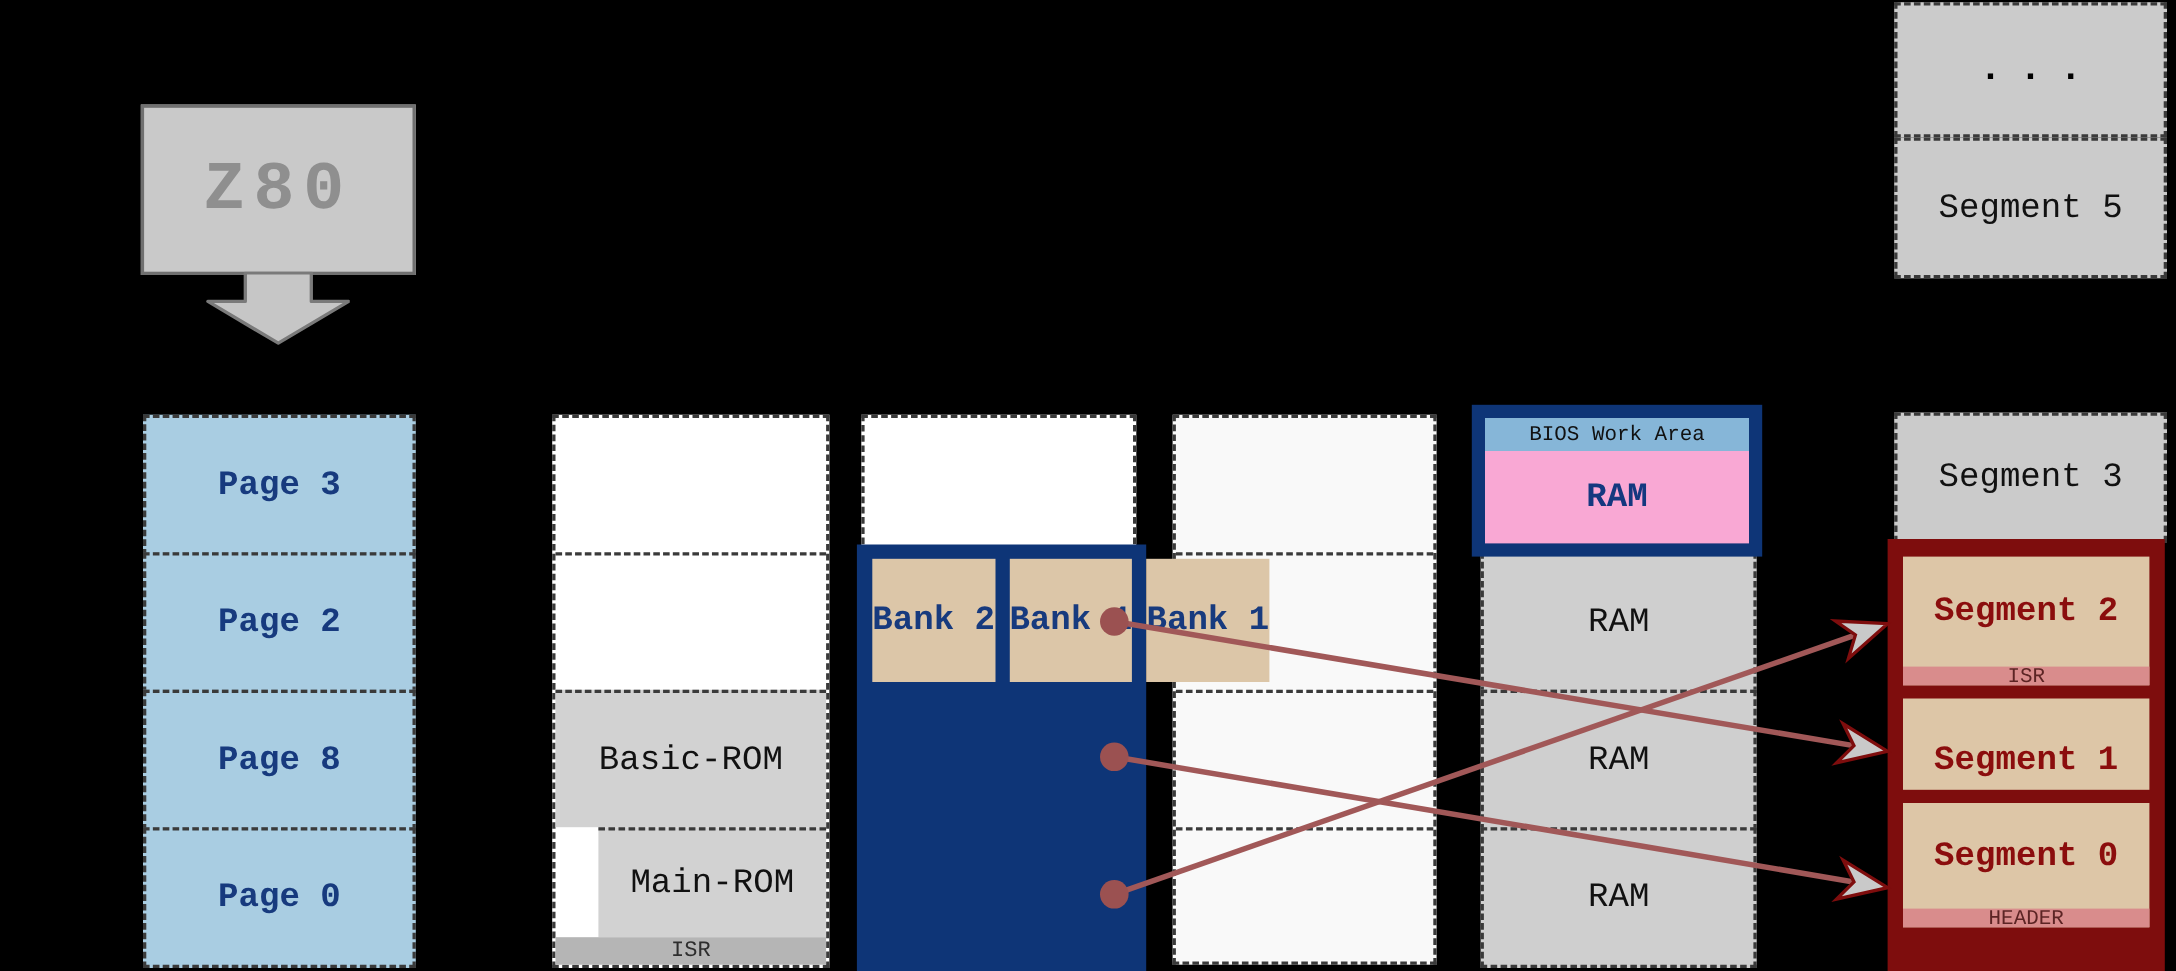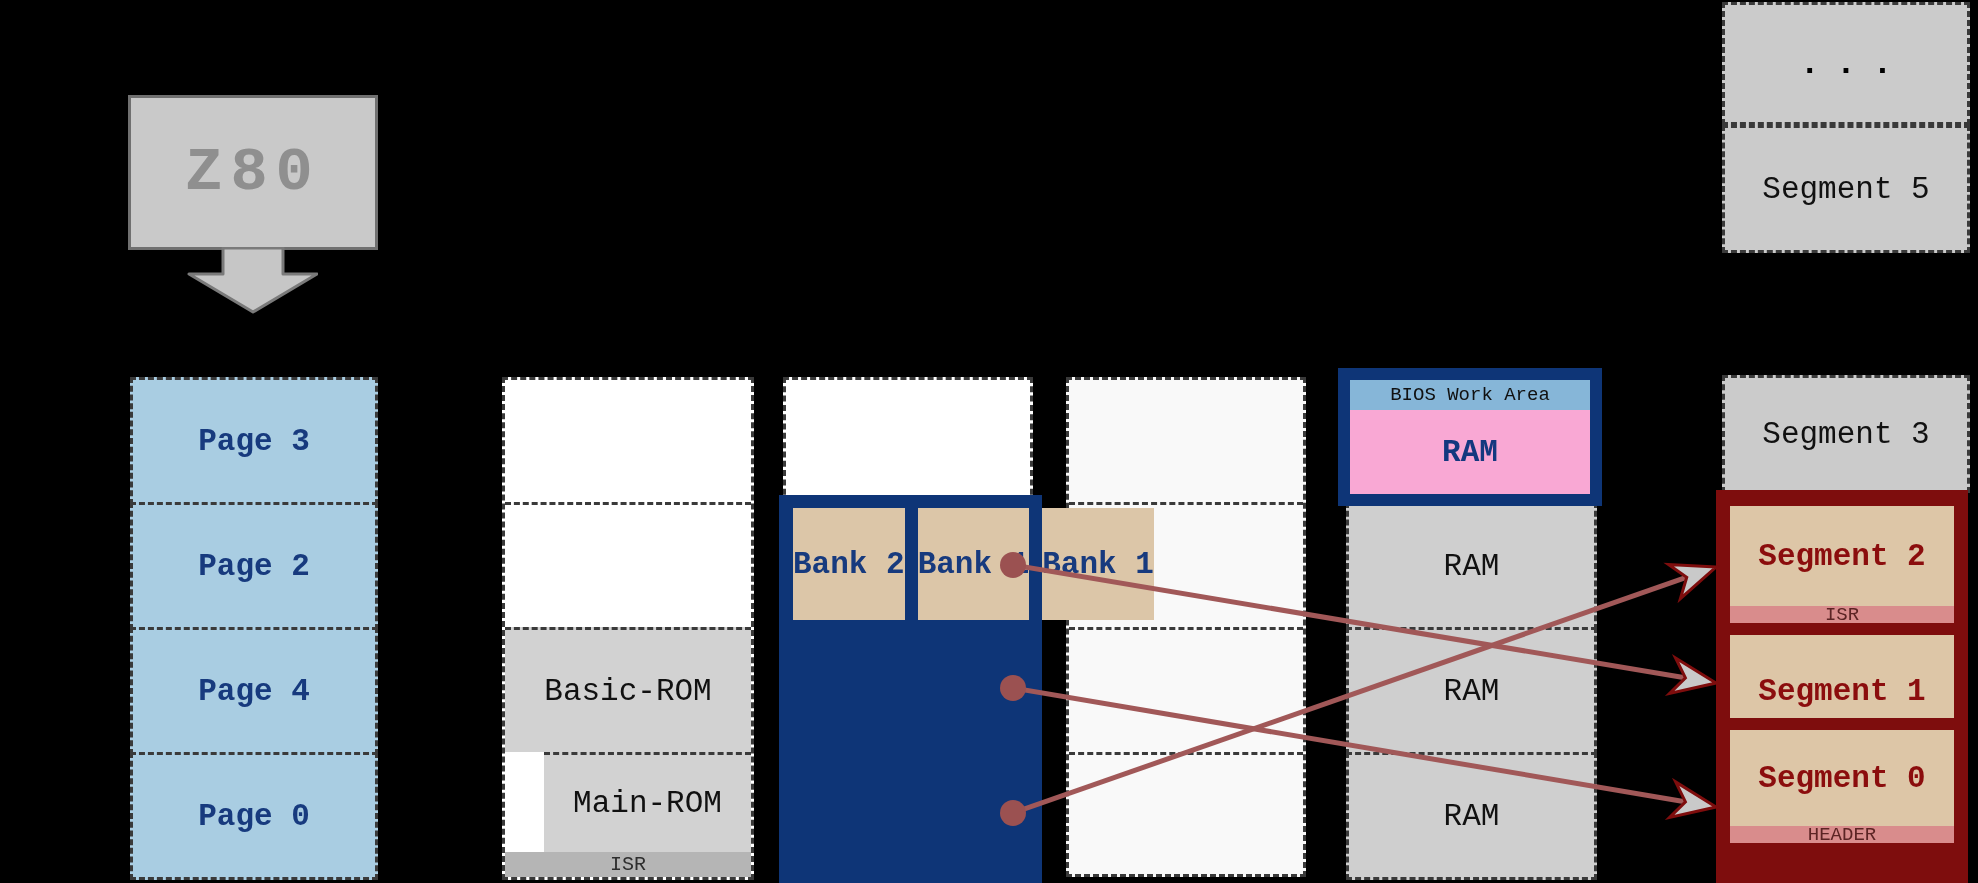--- a/index.html
+++ b/index.html
@@ -108,21 +108,21 @@
     <polygon points="45,1 105,1 105,27 139,27 75,65 11,27 45,27" fill="#c6c6c6" stroke="#7a7a7a" stroke-width="3" stroke-linejoin="round"></polygon>
   </svg>
 
   <div class="abs center page-box" style="top:377px">
     <span>Page 3</span>
   </div>
   <div class="abs center page-box" style="top:502px">
     <span>Page 2</span>
   </div>
   <div class="abs center page-box" style="top:627px">
-    <span>Page 4</span>
+    <span>Page 8</span>
   </div>
   <div class="abs center page-box" style="top:752px">
     <span>Page 0</span>
   </div>
 
   <div class="abs rom-slot">
     <div class="rom-row r1"></div>
     <div class="rom-row r2"></div>
     <div class="rom-row r3">Basic-ROM</div>
     <div class="rom-row r4">Main-ROM</div>

